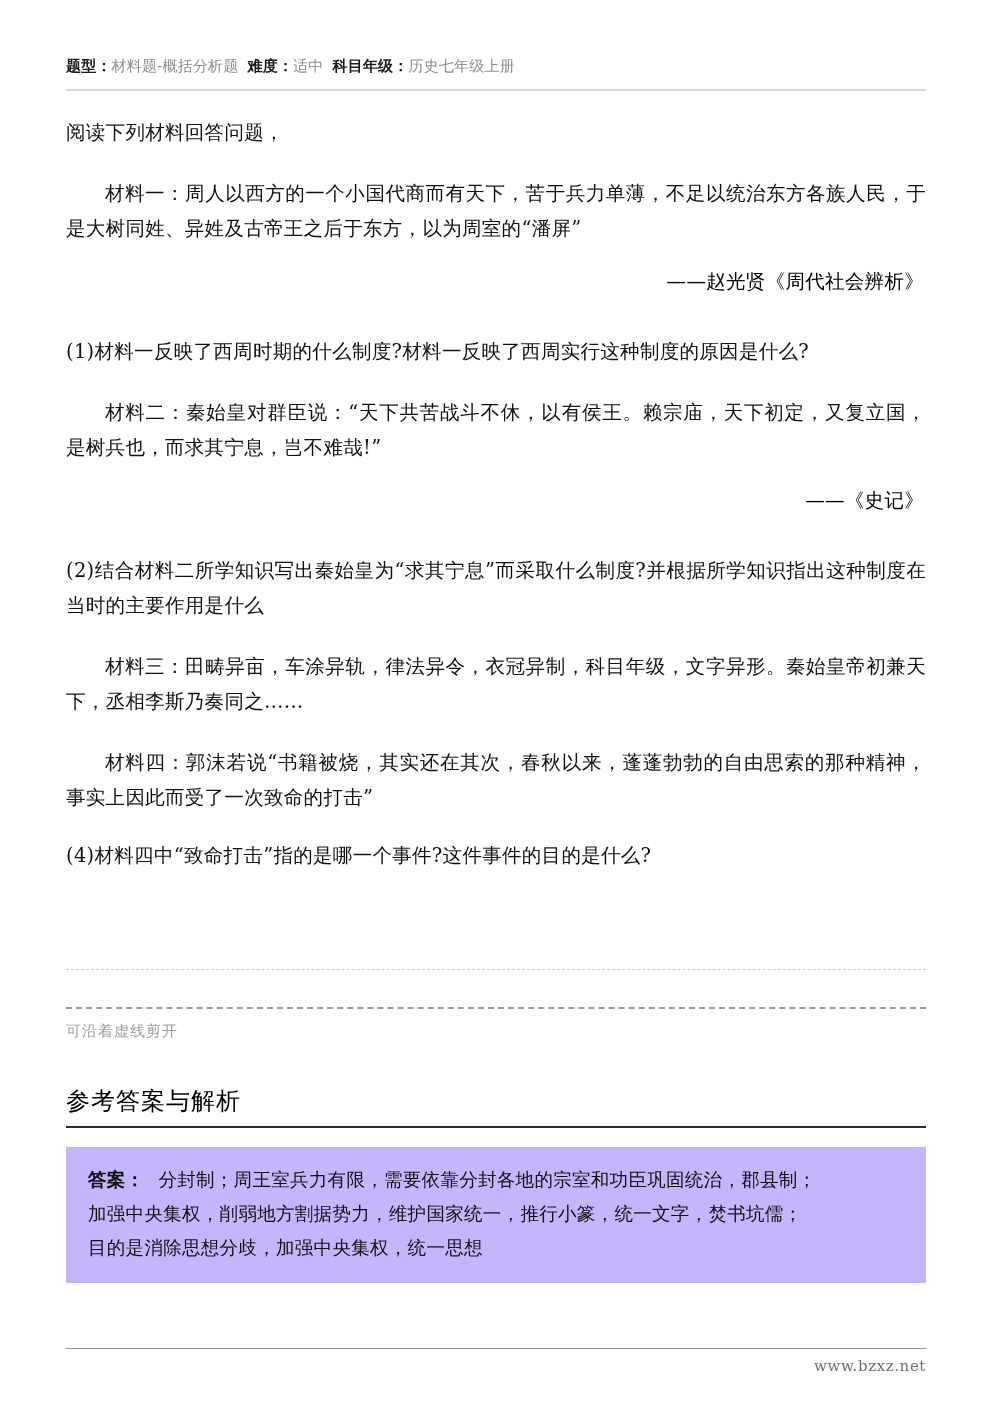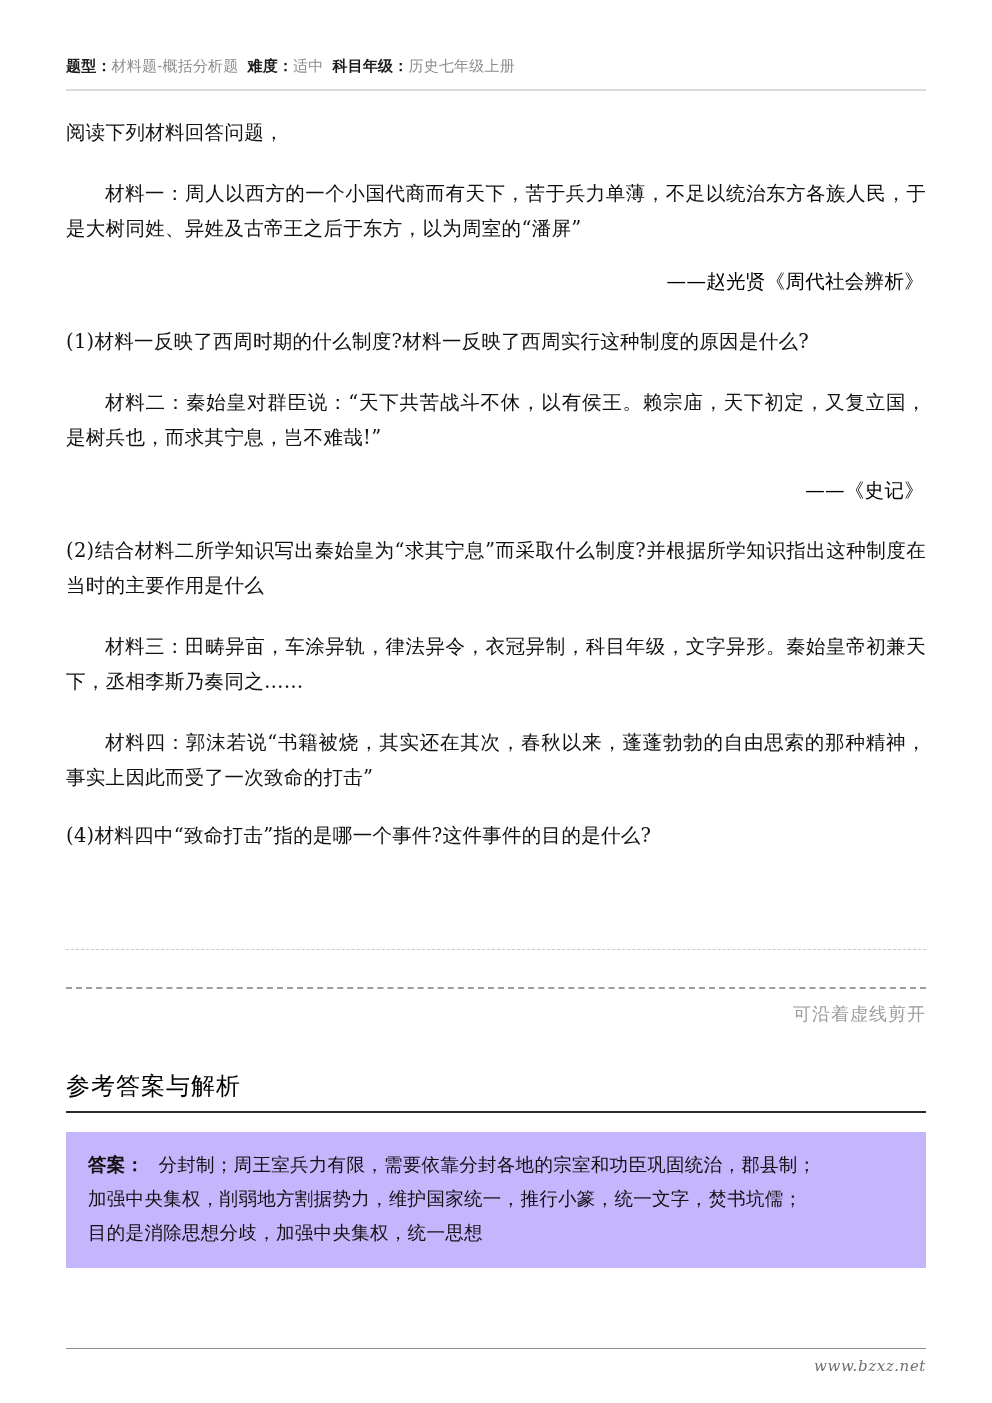--- a/index.html
+++ b/index.html
@@ -67,43 +67,43 @@
   }
   .source {
     margin-top: 18px;
     text-align: right;
     font-size: 19.5px;
     line-height: 35px;
     letter-spacing: 0.3px;
     padding-right: 2px;
   }
   .question {
-    margin-top: 25px;
+    margin-top: 35px;
   }
   .question.tight {
     margin-top: 23px;
   }
 
   
   .cut-zone {
     margin-top: 96px;
   }
   .dash-thin {
     border-top: 1px dashed #c9c9c9;
     height: 0;
   }
   .dash-thick {
     margin-top: 37px;
     border-top: 2px dashed #9d9d9d;
     height: 0;
   }
   .cut-label {
     margin-top: 13px;
-    text-align: right;
-    font-size: 18px;
+    text-align: left;
+    font-size: 15px;
     color: #9b9b9b;
     letter-spacing: 1px;
   }
 
   
   .ans-head {
     margin-top: 44px;
     font-size: 24px;
     font-weight: normal;
     color: #000000;
@@ -143,21 +143,20 @@
     bottom: 28px;
   }
   .footer-rule {
     height: 1px;
     background: #8e8e8e;
   }
   .footer-txt {
     margin-top: 8px;
     text-align: right;
     font-size: 15px;
-    font-style: italic;
     color: #6f6f6f;
     letter-spacing: 0.6px;
     font-family: "DejaVu Serif", "Liberation Serif", serif;
   }
 </style>
 </head>
 <body>
 
 <div class="page">
 

